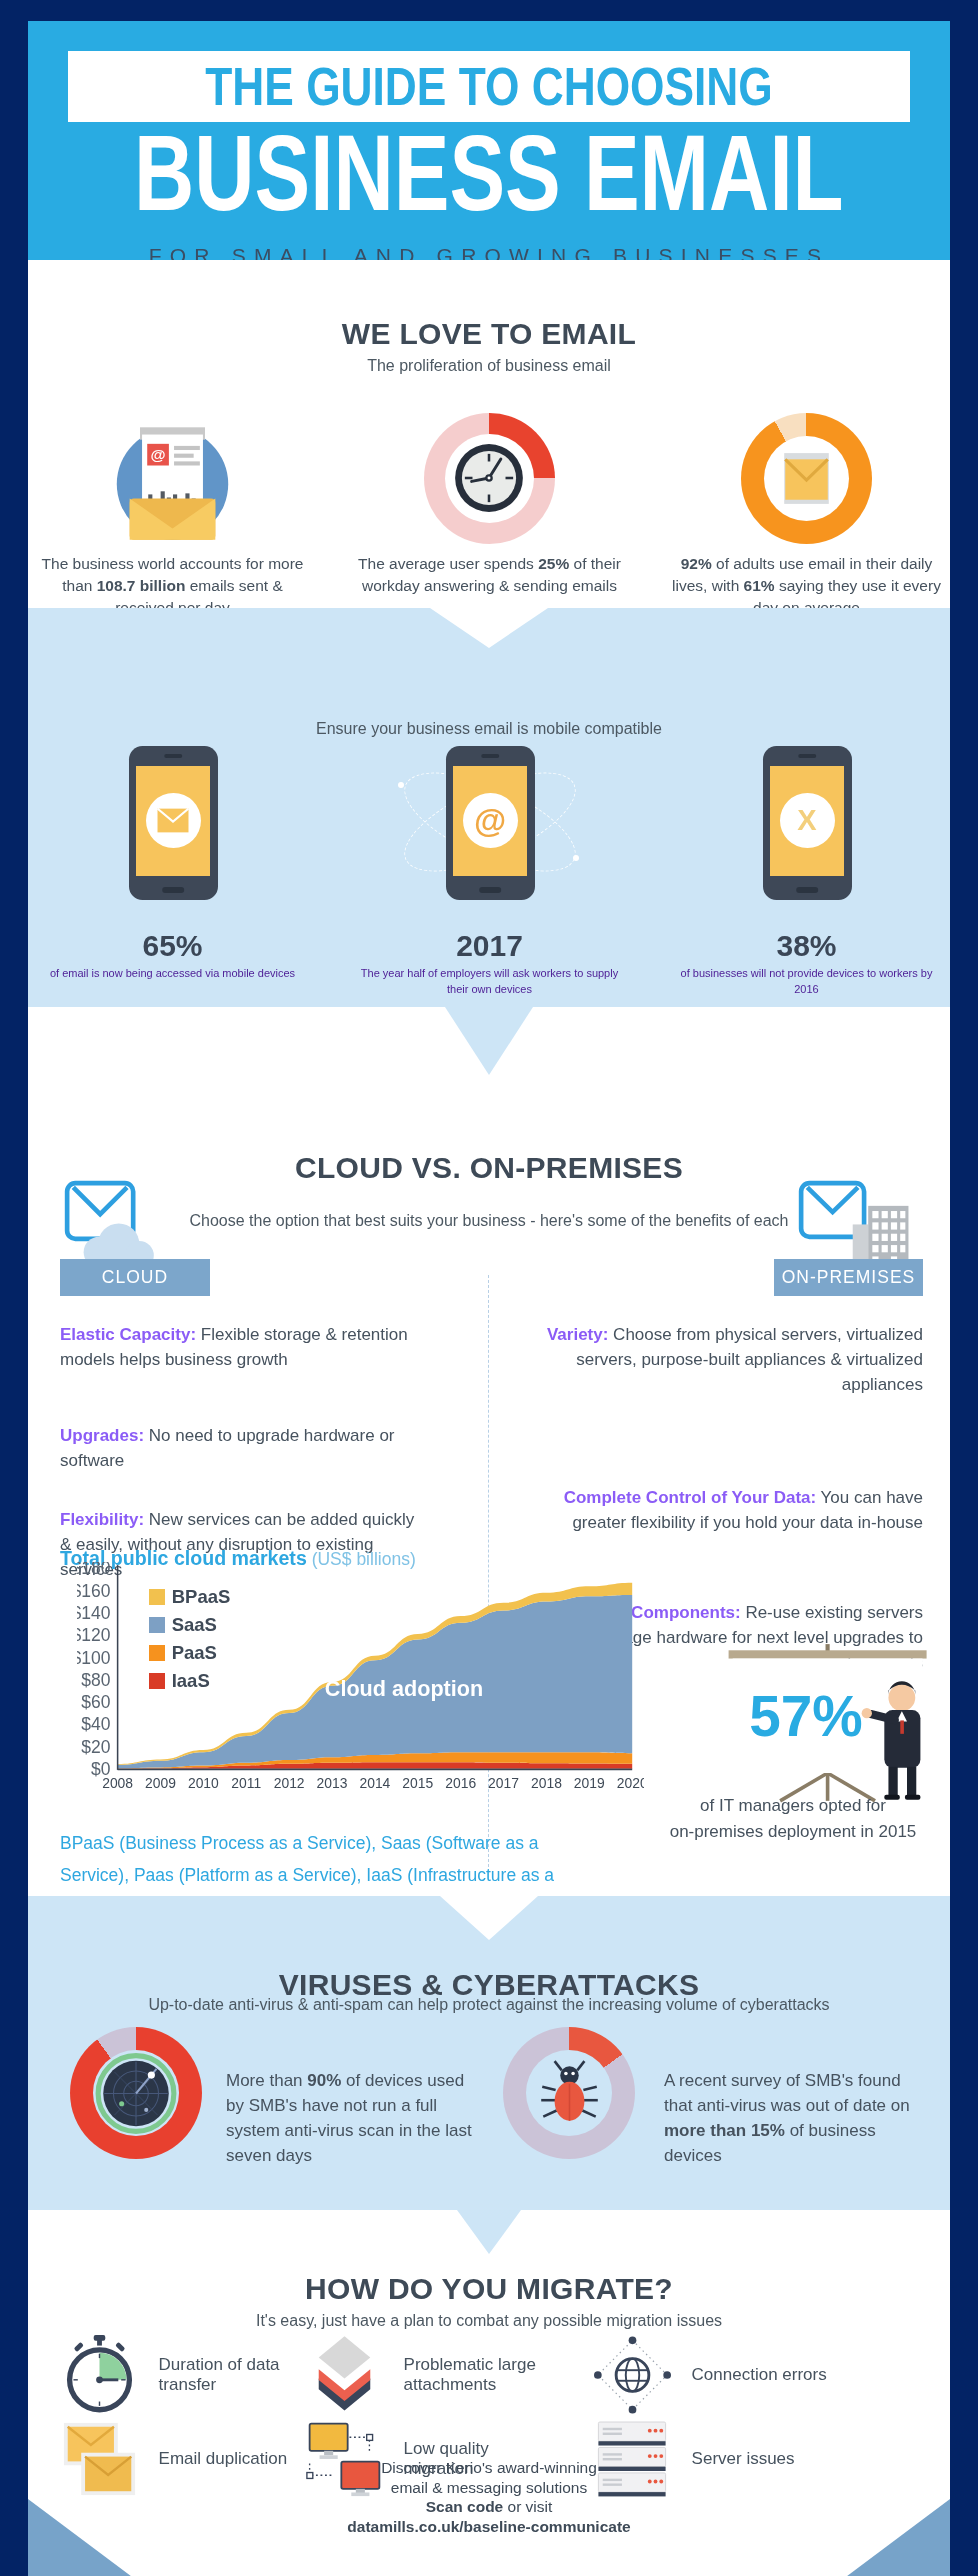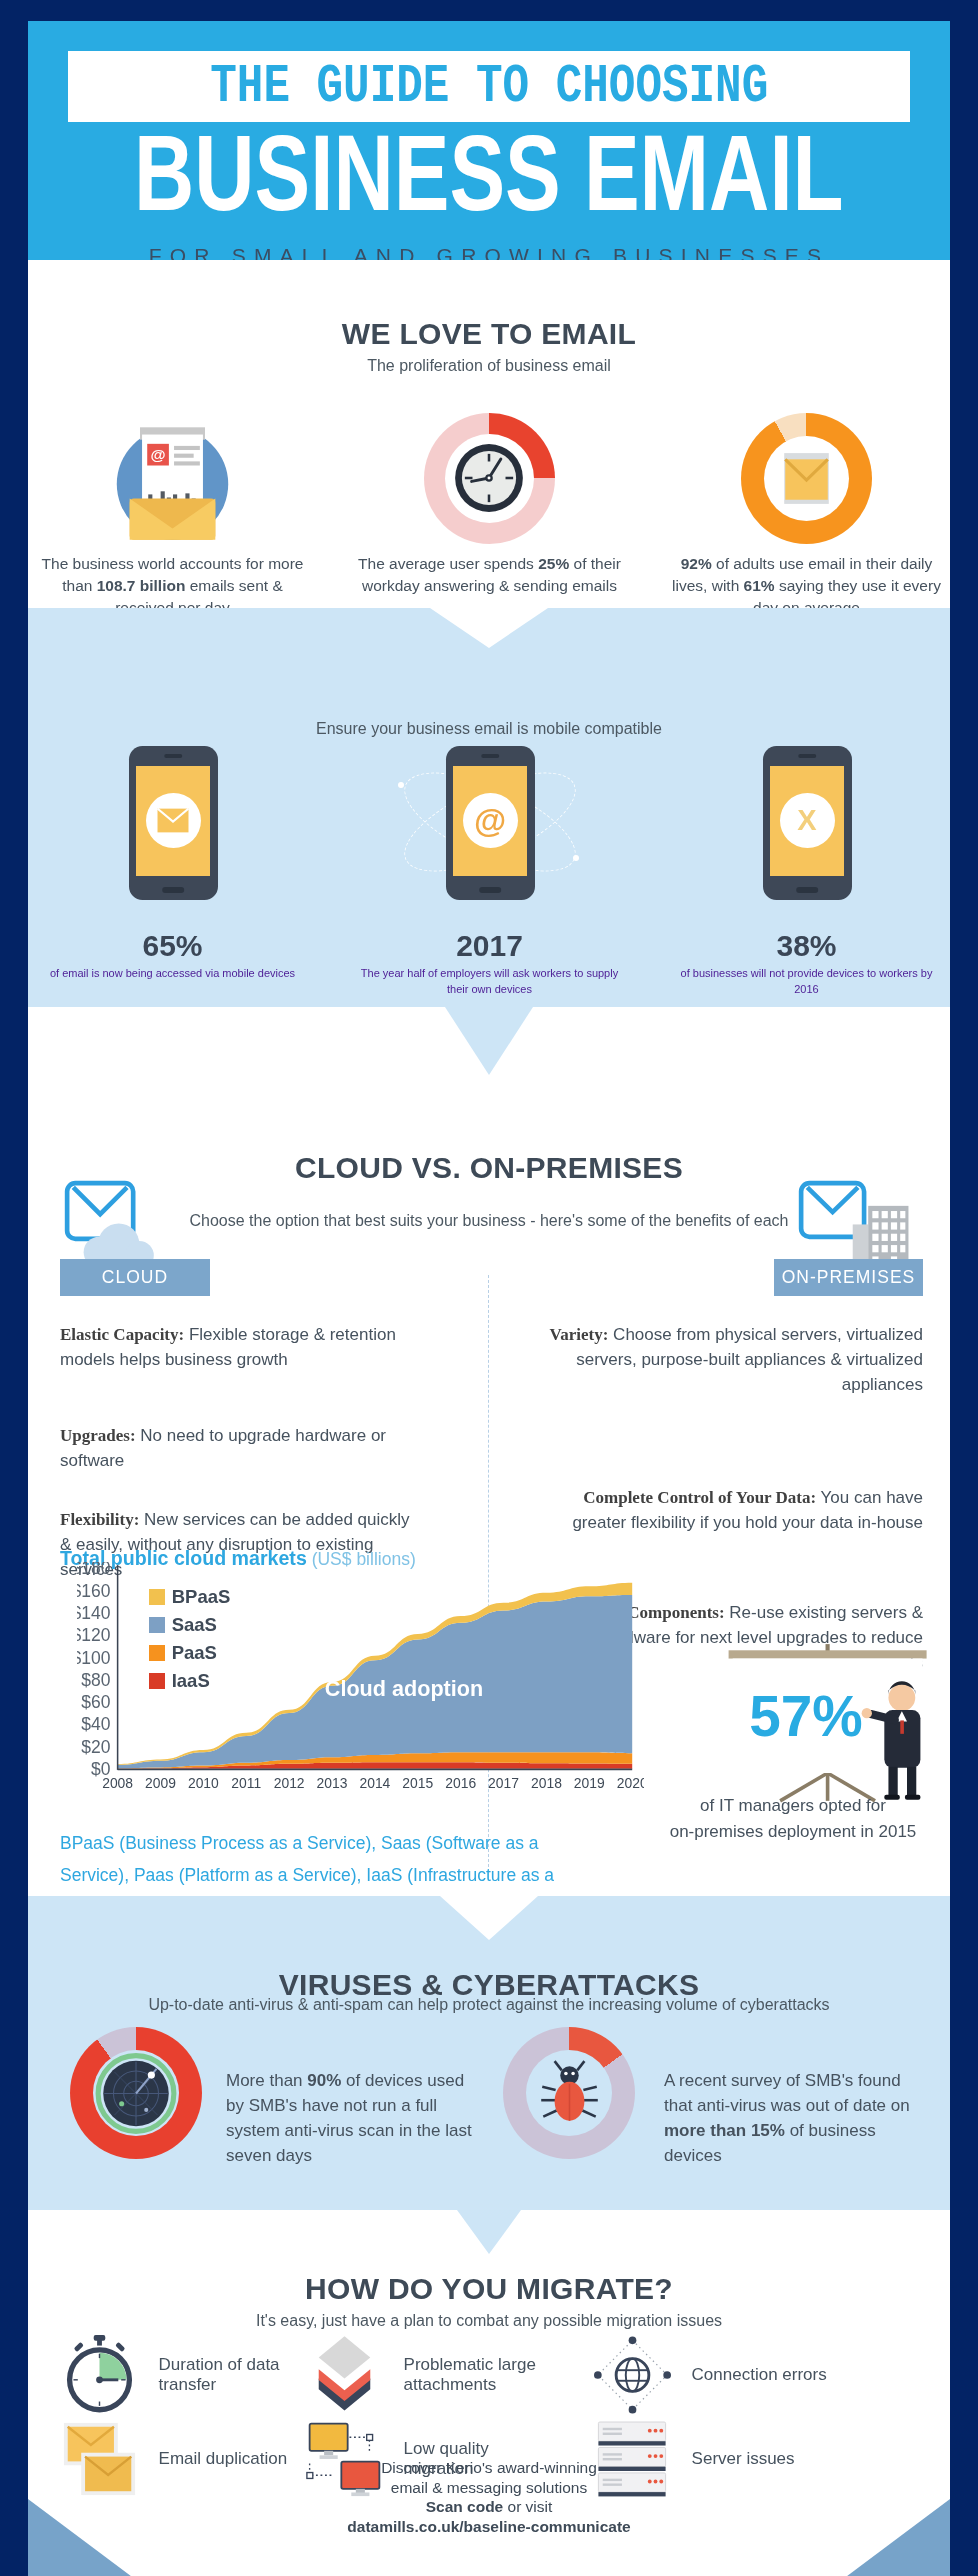--- a/index.html
+++ b/index.html
@@ -11,21 +11,21 @@
   
   .chev{position:absolute;top:0;left:50%;transform:translateX(-50%);width:0;height:0;}
   .chev.white-wide{border-left:59px solid transparent;border-right:59px solid transparent;border-top:40px solid #ffffff;}
   .chev.blue-deep{border-left:44px solid transparent;border-right:44px solid transparent;border-top:68px solid #cde5f6;}
   .chev.white-mid{border-left:49px solid transparent;border-right:49px solid transparent;border-top:44px solid #ffffff;}
   .chev.blue-small{border-left:32px solid transparent;border-right:32px solid transparent;border-top:44px solid #cde5f6;}
 
   
   #sec-header{top:20.6px;height:240px;background:#29abe2;}
   #hdr-band{position:absolute;top:30px;left:40px;right:40px;height:71px;background:#fff;
-            display:flex;align-items:center;justify-content:center;font-family:Liberation Mono, monospace;}
+            display:flex;align-items:center;justify-content:center;}
   #hdr-title1{font-size:54px;font-weight:700;color:#29abe2;white-space:nowrap;transform:scaleX(.82);letter-spacing:0;}
   #hdr-title2{position:absolute;top:102px;left:0;width:100%;height:100px;display:flex;align-items:center;justify-content:center;}
   #hdr-title2 span{font-size:107px;font-weight:700;color:#ffffff;white-space:nowrap;transform:scaleX(.78);}
   #hdr-sub{position:absolute;top:223px;width:100%;text-align:center;font-size:21px;color:#3b4d63;
            letter-spacing:8.2px;white-space:nowrap;}
 
   
   .sec-title{position:absolute;width:100%;text-align:center;font-size:30px;font-weight:600;color:#3e4a57;letter-spacing:0.3px;}
   .sec-sub{position:absolute;width:100%;text-align:center;font-size:16px;color:#4c5862;}
 
@@ -70,21 +70,21 @@
   #divider{position:absolute;left:460px;top:268px;height:592px;border-left:1.5px dashed #b7cfe5;}
   .cvp-icon{position:absolute;top:173px;}
   #icon-cloud-mail{left:35px;}
   #icon-onprem-mail{left:769px;}
   .badge{position:absolute;top:252px;height:37px;background:#7ca6cb;color:#ffffff;font-size:17.5px;letter-spacing:1px;
          display:flex;align-items:center;justify-content:center;}
   #badge-cloud{left:32px;width:150px;}
   #badge-onprem{left:746px;width:149px;}
   .lpt{position:absolute;left:32px;width:361px;font-size:17px;line-height:25px;color:#46525e;}
   .rpt{position:absolute;left:507px;width:388px;font-size:17px;line-height:25px;color:#46525e;text-align:right;}
-  .lpt b,.rpt b{color:#404040;font-family:Liberation Serif, serif;}
+  .lpt b,.rpt b{color:#8b5cf6;}
   #chart-title{position:absolute;left:32px;top:540px;font-size:19.6px;color:#2ea7e0;}
   #chart-title .t1{font-weight:700;}
   #chart-title .t2{font-weight:400;font-size:17.5px;color:#7fc2e5;}
   #chart-wrap{position:absolute;left:49px;top:555px;width:567px;height:247px;}
   #legend{position:absolute;left:121px;top:576px;}
   .leg-row{display:flex;align-items:center;height:28px;}
   .leg-swatch{width:15.5px;height:15.5px;margin-right:7.2px;}
   .leg-label{font-size:18.5px;font-weight:600;color:#3f4a57;}
   #chart-annot{position:absolute;left:268px;top:669px;width:216px;text-align:center;
                font-size:21.6px;font-weight:600;color:#ffffff;}

